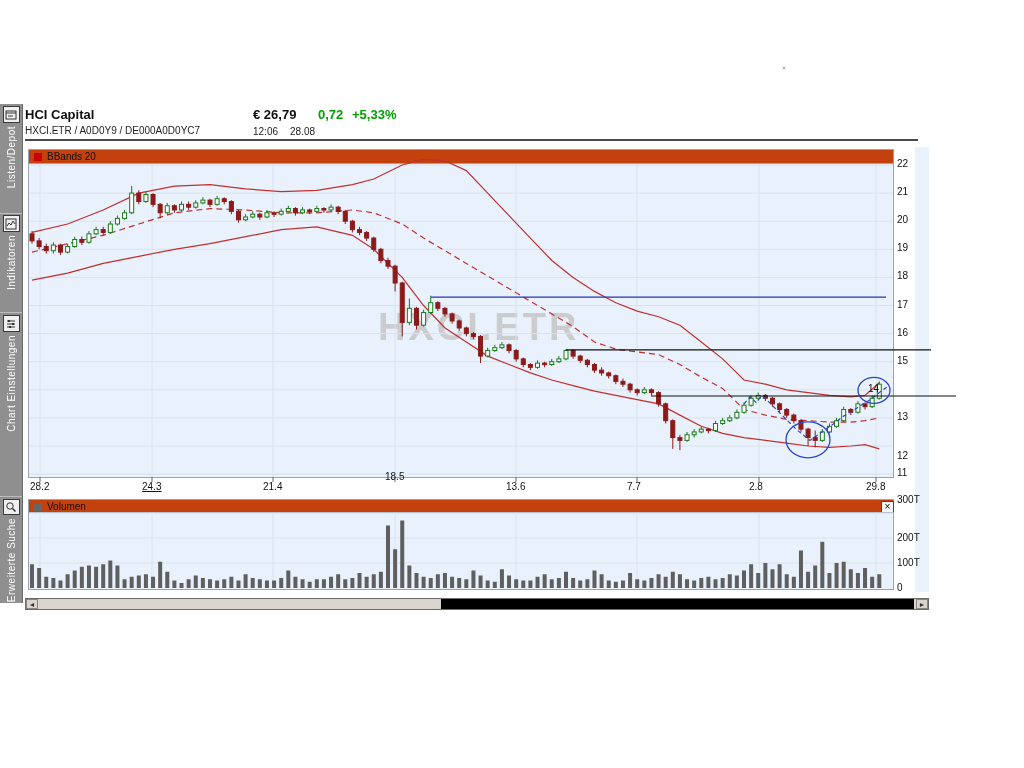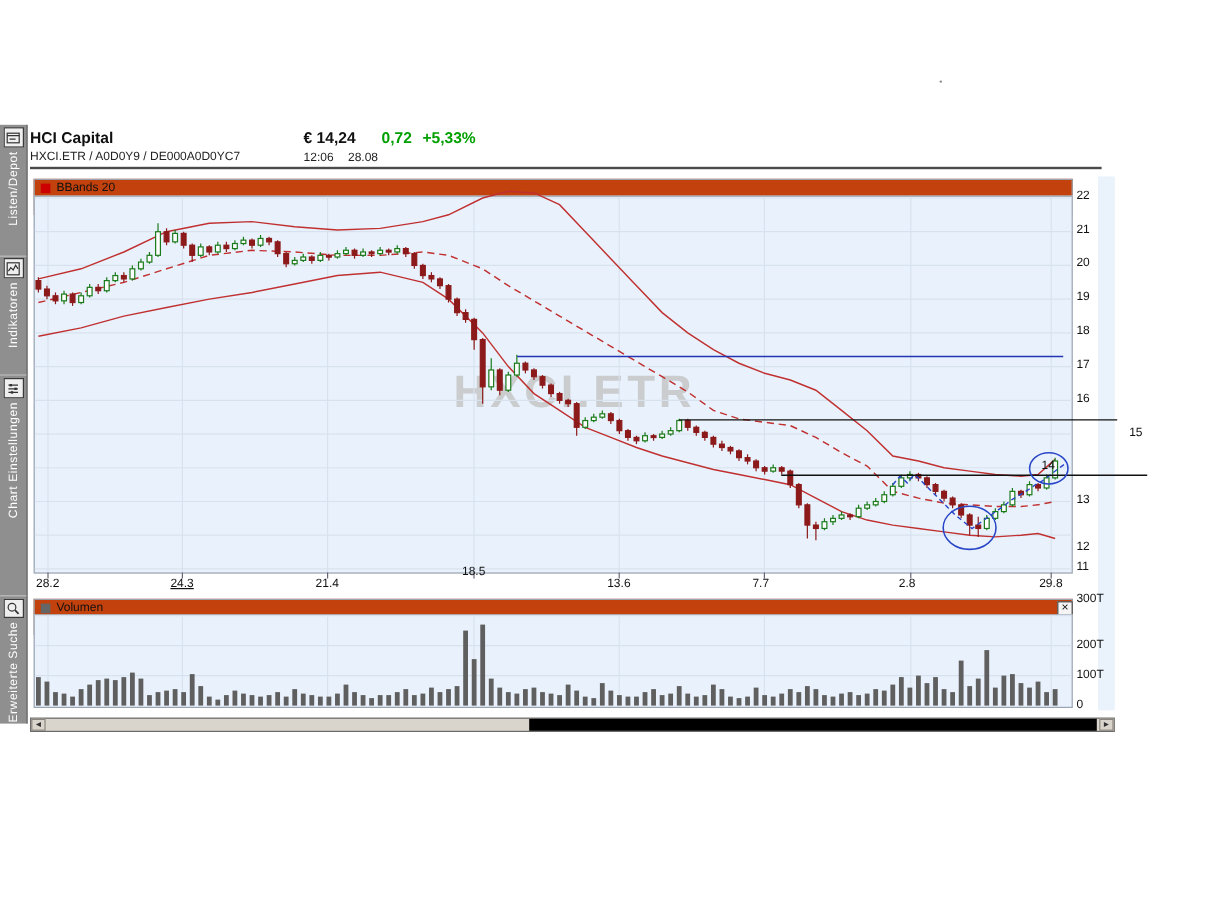--- a/index.html
+++ b/index.html
@@ -84,21 +84,21 @@
           <circle cx="5" cy="5" r="3.2" fill="none" stroke="#333"></circle>
           <line x1="7.5" y1="7.5" x2="10.5" y2="10.5" stroke="#333" stroke-width="1.5"></line>
         </svg>
     </span>
     <span class="vlabel">Erweiterte Suche</span>
   </div>
 </div>
 
 <div class="h-title">HCI Capital</div>
 <div class="h-sym">HXCI.ETR / A0D0Y9 / DE000A0D0YC7</div>
-<div class="h-price">€ 14,24</div>
+<div class="h-price">€ 26,79</div>
 <div class="h-chg" id="chg" style="color: rgb(0, 160, 0);">0,72</div>
 <div class="h-pct" id="pct" style="color: rgb(0, 160, 0);">+5,33%</div>
 <div class="h-time">12:06</div>
 <div class="h-date">28.08</div>
 <div class="hdr-divider"></div>
 
 <div class="strip price-strip">
   <span class="swatch" id="price-swatch" style="background: rgb(204, 0, 0);"></span>
   <span class="slabel">BBands 20</span>
 </div>
@@ -533,21 +533,21 @@
   </svg>
 
 <div id="price-axis">
     <div class="ticklabel" style="left: 897px; top: 158px;">22</div>
     <div class="ticklabel" style="left: 897px; top: 186.1px;">21</div>
     <div class="ticklabel" style="left: 897px; top: 214.2px;">20</div>
     <div class="ticklabel" style="left: 897px; top: 242.3px;">19</div>
     <div class="ticklabel" style="left: 897px; top: 270.4px;">18</div>
     <div class="ticklabel" style="left: 897px; top: 298.5px;">17</div>
     <div class="ticklabel" style="left: 897px; top: 326.6px;">16</div>
-    <div class="ticklabel" style="left: 941px; top: 354.7px;">15</div>
+    <div class="ticklabel" style="left: 897px; top: 354.7px;">15</div>
     <div class="ticklabel" style="left: 868px; top: 382.8px;">14</div>
     <div class="ticklabel" style="left: 897px; top: 410.9px;">13</div>
     <div class="ticklabel" style="left: 897px; top: 439px; margin-top: 11px;">12</div>
     <div class="ticklabel" style="left: 897px; top: 467.1px;">11</div>
   </div>
 <div id="date-axis">
     <div class="ticklabel" style="left: 30px; top: 481px;">28.2</div>
     <div class="ticklabel" style="left: 142px; top: 481px; text-decoration: underline;">24.3</div>
     <div class="ticklabel" style="left: 263px; top: 481px;">21.4</div>
     <div class="ticklabel" style="left: 385px; top: 471px;">18.5</div>

